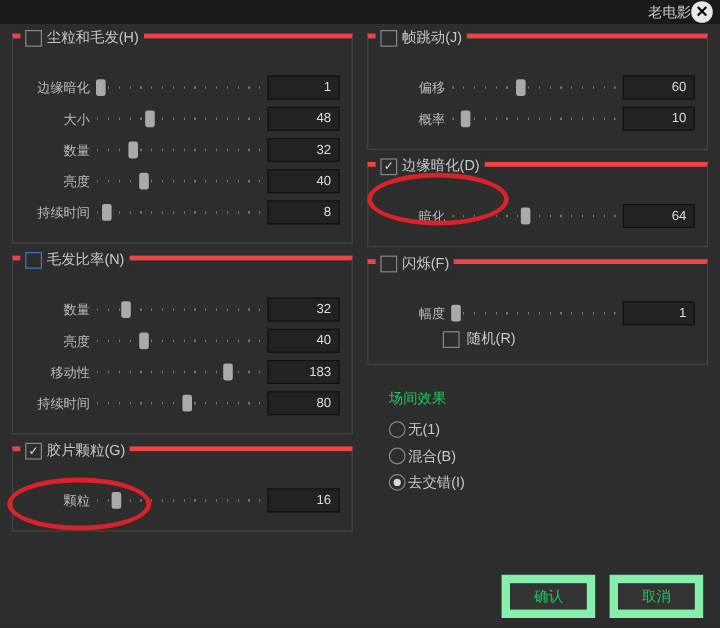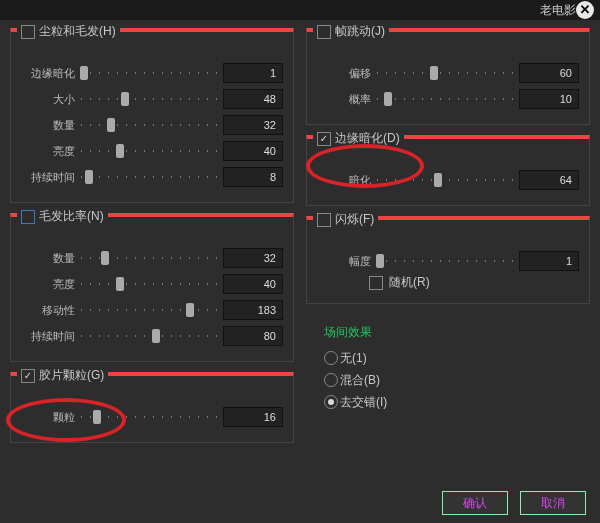--- a/index.html
+++ b/index.html
@@ -19,21 +19,21 @@
 
 .group{border-top:4px solid #ef4444}
 .group .group-title{top:-9px}
 .radio-row{display:flex;align-items:center;height:22px;gap:2px}
 .radio{width:12px;height:12px;border-radius:50%;border:1px solid #888;display:inline-flex;align-items:center;justify-content:center}
 .radio.sel::after{content:"";width:6px;height:6px;border-radius:50%;background:#d8d8d8}
 .field-random{display:flex;align-items:center;gap:6px;margin-left:56px}
 .two-cols{display:flex;gap:24px;padding:4px 2px 2px 14px}
 .col-head{color:#22c55e;margin-bottom:6px}
 .footer{position:absolute;bottom:8px;right:14px;display:flex;gap:12px}
-.btn{min-width:64px;height:22px;border:1px solid #86efac;background:#333;color:#d946ef;display:flex;align-items:center;justify-content:center;cursor:pointer;font-size:12px}
+.btn{min-width:64px;height:22px;border:7px solid #86efac;background:#333;color:#22c55e;display:flex;align-items:center;justify-content:center;cursor:pointer;font-size:12px}
 .circ{position:absolute;border:4px solid #d92328;border-radius:50%;pointer-events:none}
 #ann1{left:306px;top:144px;width:110px;height:36px}
 #ann2{left:6px;top:398px;width:112px;height:36px}
 </style>
 </head>
 <body>
 
 <div class="titlebar">
   <span>老电影</span>
   <span class="close-btn">✕</span>

